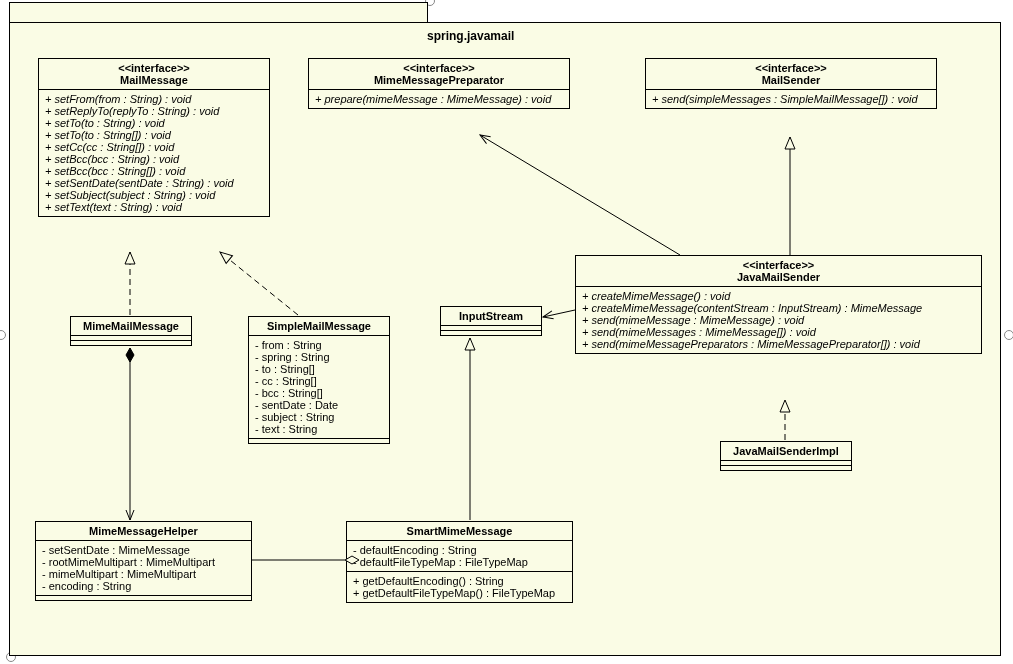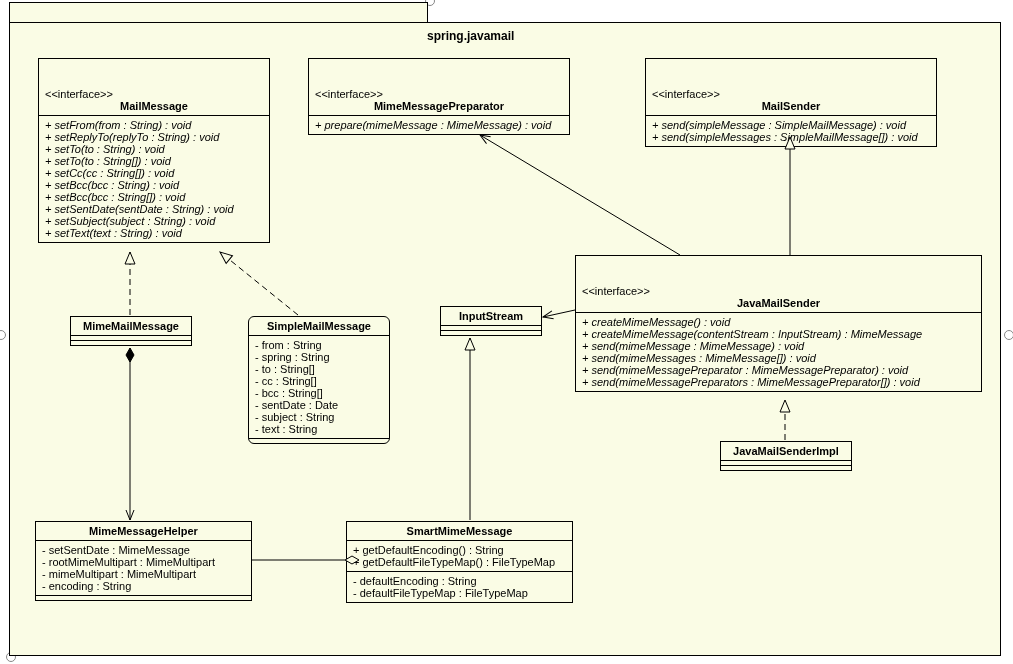--- a/index.html
+++ b/index.html
@@ -48,24 +48,23 @@
   .sec {
     border-bottom: 1px solid #000;
     padding: 3px 6px;
   }
   .sec:last-child { border-bottom: none; }
   .title {
     text-align: center;
     font-weight: bold;
   }
   .stereo {
-    text-align: left;
+    text-align: center;
     font-style: normal;
-    font-weight: normal;
-    margin-top: 26px;
+    font-weight: bold;
   }
   .empty {
     height: 4px;
     padding: 0;
   }
   .row { white-space: nowrap; font-style: italic; }
   .rown { white-space: nowrap; }
   svg.overlay {
     position: absolute;
     left: 0; top: 0;
@@ -122,32 +121,31 @@
         <div class="row">+ prepare(mimeMessage : MimeMessage) : void</div>
       </div>
     </div>
 
     <div class="umlclass" style="left:635px; top:35px; width:290px;">
       <div class="sec">
         <div class="stereo">&lt;&lt;interface&gt;&gt;</div>
         <div class="title">MailSender</div>
       </div>
       <div class="sec">
-        <div class="row">+ send(simpleMessage : SimpleMailMessage) : void</div>
         <div class="row">+ send(simpleMessages : SimpleMailMessage[]) : void</div>
       </div>
     </div>
 
     <div class="umlclass" style="left:60px; top:293px; width:120px;">
       <div class="sec title">MimeMailMessage</div>
       <div class="sec empty"></div>
       <div class="sec empty"></div>
     </div>
 
-    <div class="umlclass" style="left:238px; top:293px; width:140px;border-radius:6px;">
+    <div class="umlclass" style="left:238px; top:293px; width:140px;">
       <div class="sec title">SimpleMailMessage</div>
       <div class="sec">
         <div class="rown">- from : String</div>
         <div class="rown">- spring : String</div>
         <div class="rown">- to : String[]</div>
         <div class="rown">- cc : String[]</div>
         <div class="rown">- bcc : String[]</div>
         <div class="rown">- sentDate : Date</div>
         <div class="rown">- subject : String</div>
         <div class="rown">- text : String</div>
@@ -164,21 +162,20 @@
     <div class="umlclass" style="left:565px; top:232px; width:405px;">
       <div class="sec">
         <div class="stereo">&lt;&lt;interface&gt;&gt;</div>
         <div class="title">JavaMailSender</div>
       </div>
       <div class="sec">
         <div class="row">+ createMimeMessage() : void</div>
         <div class="row">+ createMimeMessage(contentStream : InputStream) : MimeMessage</div>
         <div class="row">+ send(mimeMessage : MimeMessage) : void</div>
         <div class="row">+ send(mimeMessages : MimeMessage[]) : void</div>
-        <div class="row">+ send(mimeMessagePreparator : MimeMessagePreparator) : void</div>
         <div class="row">+ send(mimeMessagePreparators : MimeMessagePreparator[]) : void</div>
       </div>
     </div>
 
     <div class="umlclass" style="left:710px; top:418px; width:130px;">
       <div class="sec title">JavaMailSenderImpl</div>
       <div class="sec empty"></div>
       <div class="sec empty"></div>
     </div>
 
@@ -189,26 +186,26 @@
         <div class="rown">- rootMimeMultipart : MimeMultipart</div>
         <div class="rown">- mimeMultipart : MimeMultipart</div>
         <div class="rown">- encoding : String</div>
       </div>
       <div class="sec empty"></div>
     </div>
 
     <div class="umlclass" style="left:336px; top:498px; width:225px;">
       <div class="sec title">SmartMimeMessage</div>
       <div class="sec">
+        <div class="rown">- defaultEncoding : String</div>
+        <div class="rown">- defaultFileTypeMap : FileTypeMap</div>
+      </div>
+      <div class="sec">
         <div class="rown">+ getDefaultEncoding() : String</div>
         <div class="rown">+ getDefaultFileTypeMap() : FileTypeMap</div>
-      </div>
-      <div class="sec">
-        <div class="rown">- defaultEncoding : String</div>
-        <div class="rown">- defaultFileTypeMap : FileTypeMap</div>
       </div>
     </div>
 
   </div>
 
   <svg class="overlay">
     <defs>
       <marker id="tri" markerWidth="14" markerHeight="12" refX="13" refY="6" orient="auto">
         <path d="M1,1 L13,6 L1,11 Z" fill="#fafce5" stroke="#000"></path>
       </marker>

